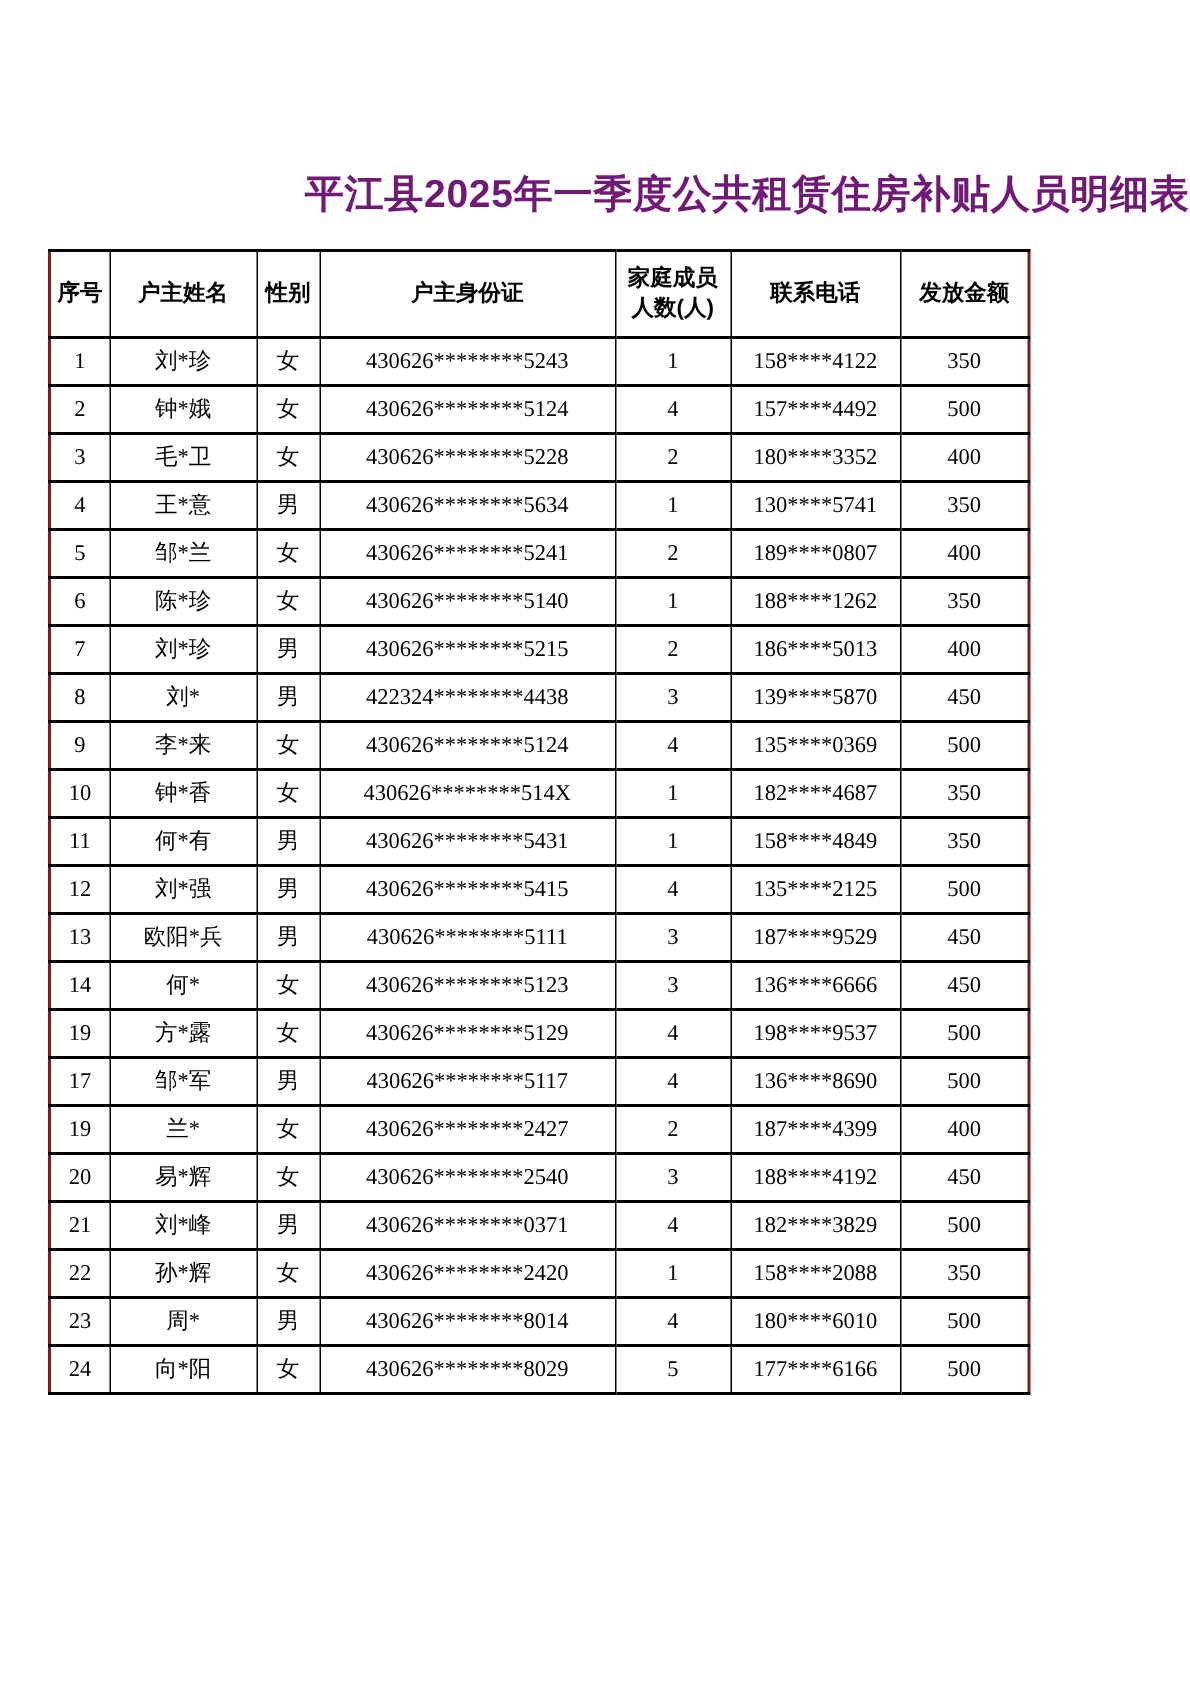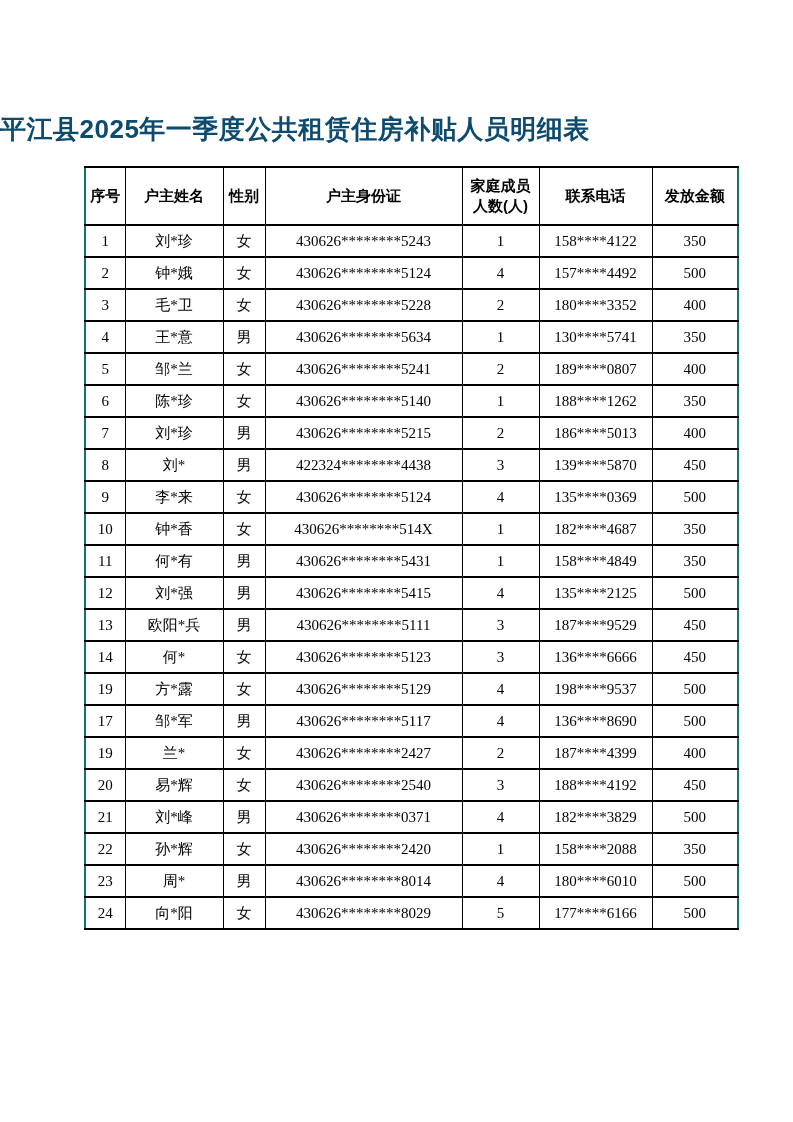--- a/index.html
+++ b/index.html
@@ -12,35 +12,35 @@
     width: 793px;
     height: 1122px;
     background: #ffffff;
     overflow: hidden;
     font-family: "Liberation Serif", "DejaVu Serif", serif;
     color: #000000;
   }
   .doc-title {
     margin: 0;
     padding-top: 113px;
-    text-align: left;
+    text-align: right;
     font-family: "Liberation Sans", "DejaVu Sans", sans-serif;
     font-weight: bold;
     font-size: 26px;
     line-height: 32px;
-    color: #0c4a6e;
+    color: #701a75;
     letter-spacing: 0.5px;
   }
   table.subsidy {
     border-collapse: collapse;
     table-layout: fixed;
     width: 653px;
-    margin-left: 84px;
+    margin-left: 32px;
     margin-top: 21px;
-    border: 2px solid #0f766e;
+    border: 2px solid #7f1d1d;
   }
   table.subsidy th, table.subsidy td {
     border-style: solid;
     border-color: #000000;
     border-width: 2px 1px;
     text-align: center;
     vertical-align: middle;
     padding: 0 2px;
     overflow: hidden;
   }

